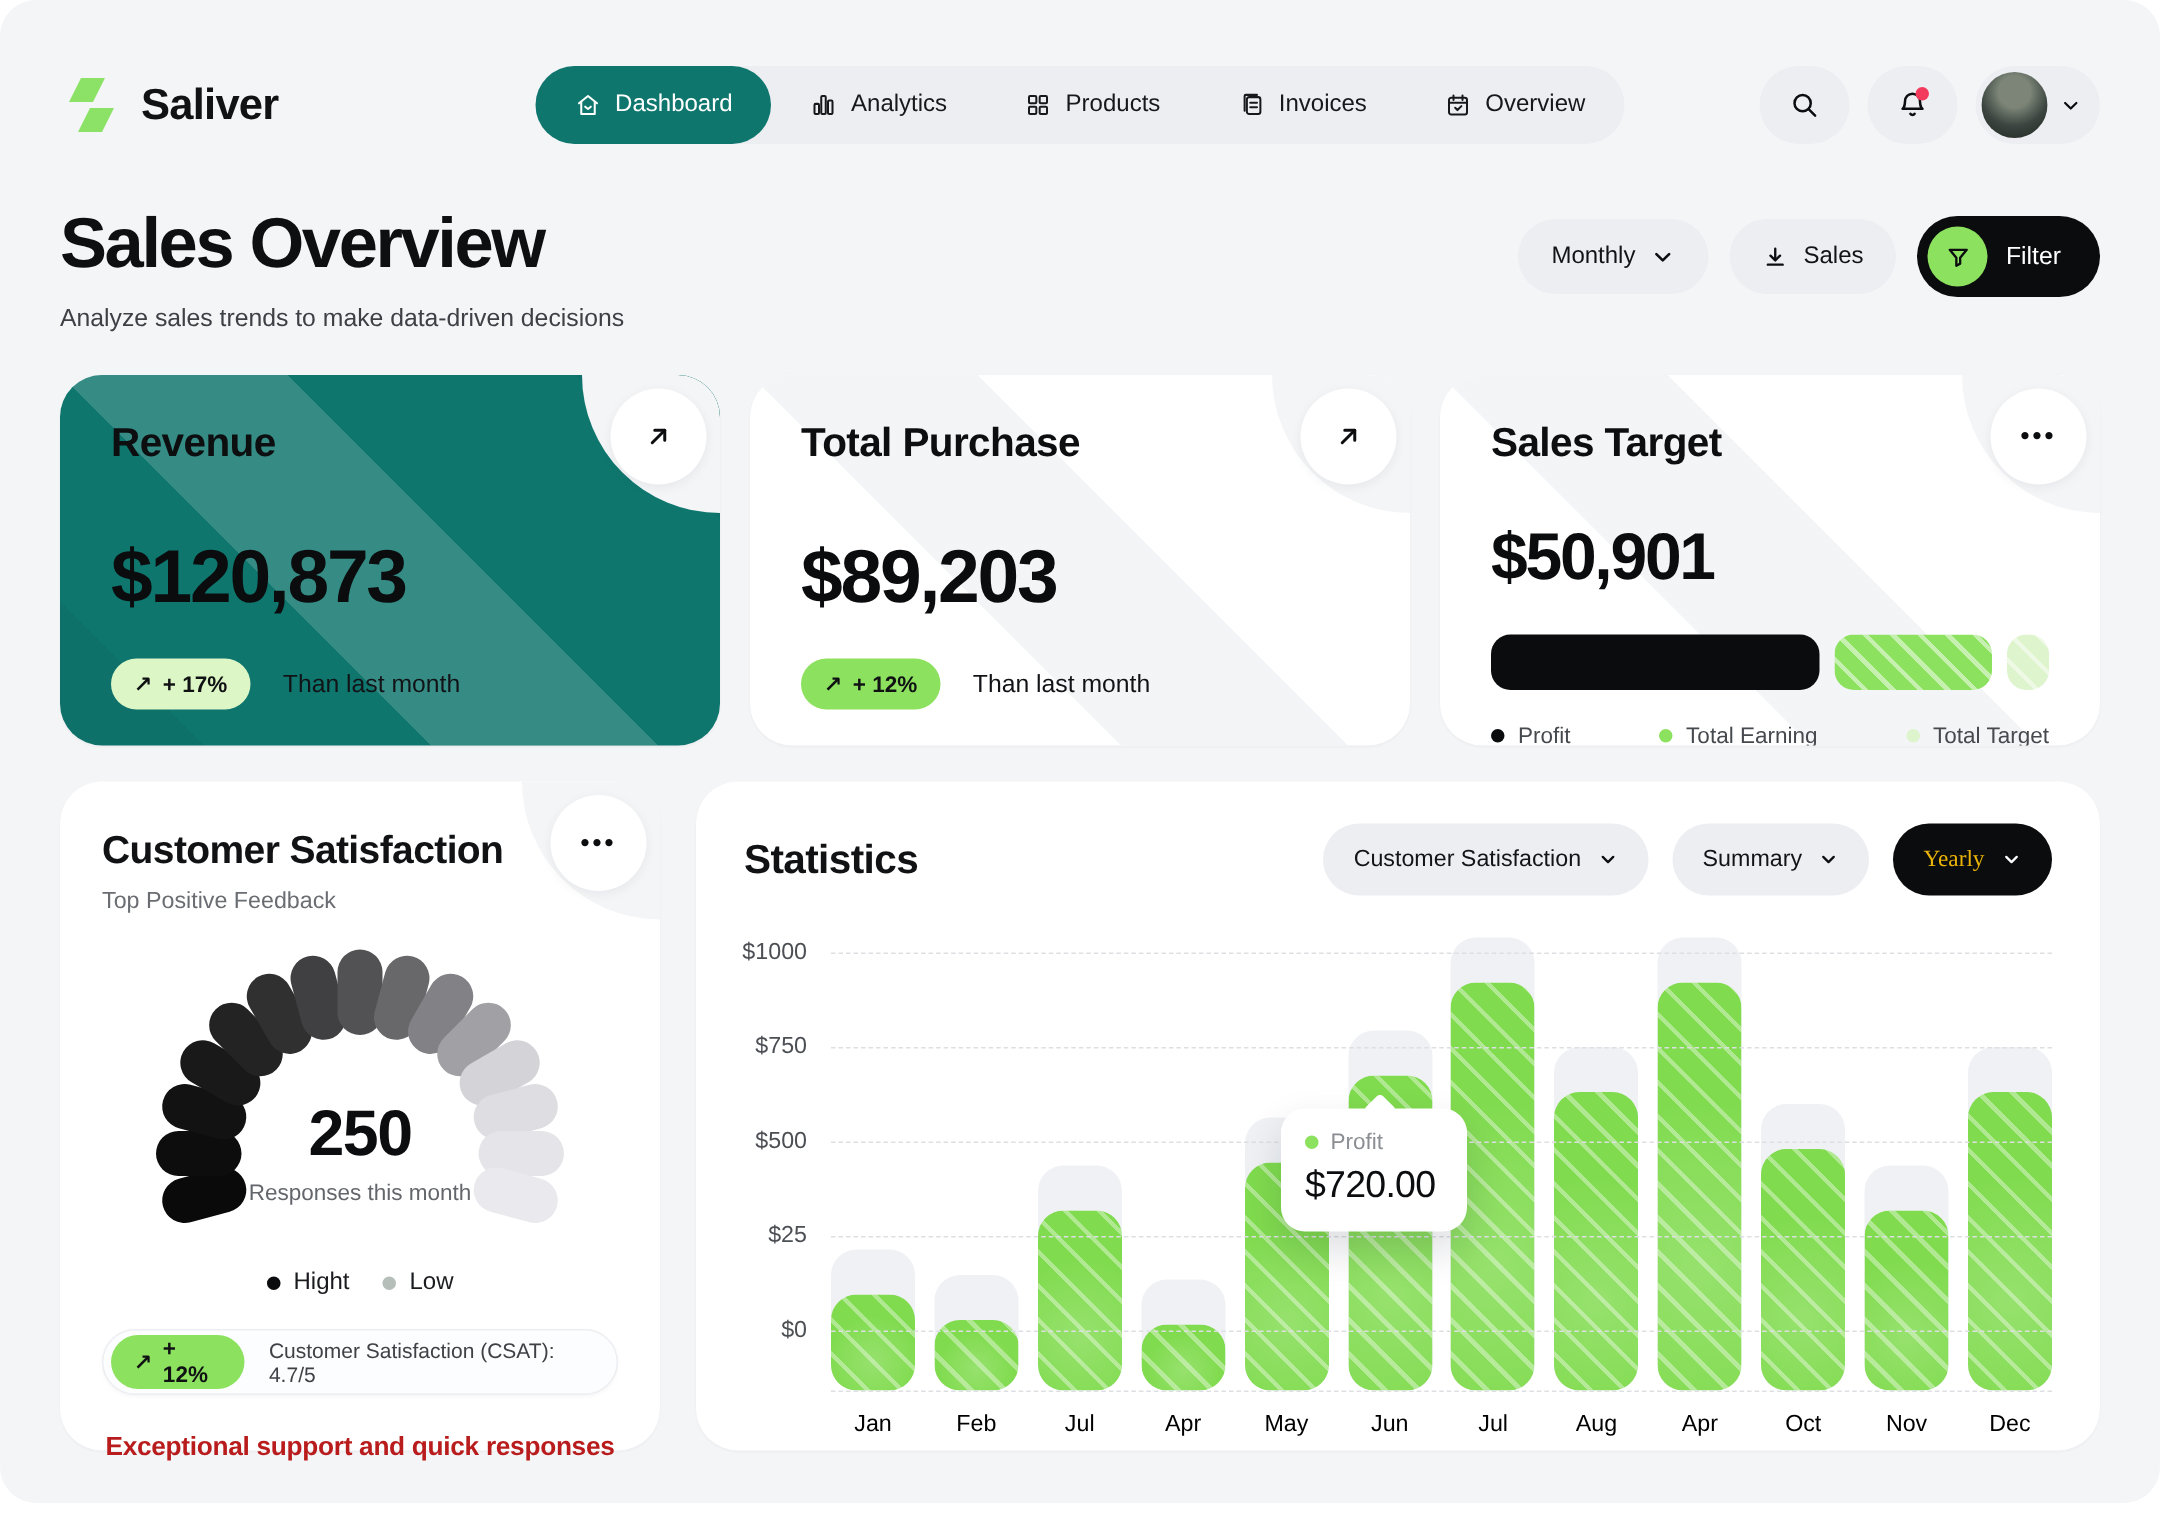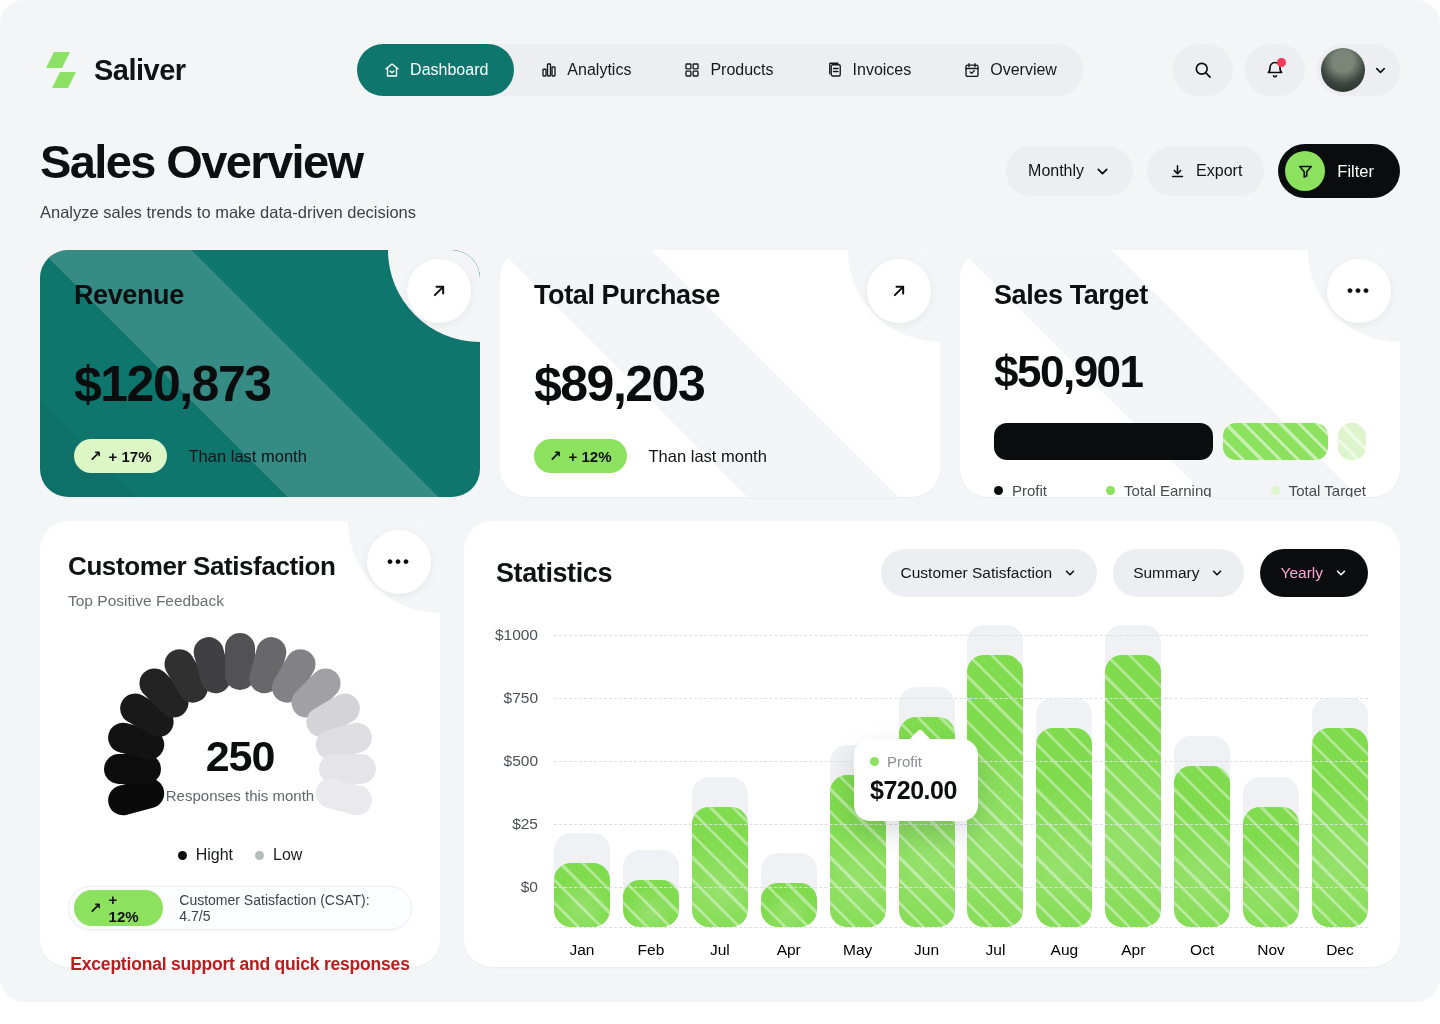--- a/index.html
+++ b/index.html
@@ -77,21 +77,21 @@
   .csat-pill .delta-badge { height:36px; }
   .csat-text { font-size:14px; color:#3e4146; }
   .sat-foot { margin-top:24px; text-align:center; font-size:17.5px; font-weight:600; letter-spacing:-0.2px; color:#b91c1c; }
 
   
   .stats-card { position:relative; width:936px; height:446px; background:#fff; border-radius:28px; padding:28px 32px; box-shadow:0 1px 2px rgba(16,24,40,.04); }
   .stats-head { display:flex; align-items:center; justify-content:space-between; }
   .stats-title { font-size:27px; font-weight:600; letter-spacing:-0.4px; }
   .stats-filters { display:flex; align-items:center; gap:16px; }
   .chip { display:flex; align-items:center; gap:11px; height:48px; padding:0 20px; background:#ECEEF2; border:none; border-radius:26px; font-size:15.5px; font-weight:500; color:#131417; cursor:pointer; font-family:inherit; }
-  .chip.dark { background:#0B0C0E; color:#f9a8d4; }
+  .chip.dark { background:#0B0C0E; color:#eab308;font-family:Liberation Serif, serif; }
   .chip svg { width:14px; height:14px; }
 
   .chart-zone { display:flex; margin-top:38px; }
   .ycol { position:relative; width:58px; height:292px; flex:0 0 auto; }
   .ytick { position:absolute; right:16px; transform:translateY(-50%); font-size:15.5px; color:#4c4f54; }
   .plot { position:relative; height:292px; flex:1; }
   .gridline { position:absolute; left:0; right:0; border-top:1.5px dashed #DDDFE3; }
   .bars { position:absolute; inset:0; display:flex; justify-content:space-between; align-items:flex-end; }
   .bar-group { position:relative; width:56px; height:100%; }
   .bar-cap { position:absolute; bottom:0; left:0; width:100%; background:#EFF1F4; border-radius:17px; }
@@ -99,21 +99,21 @@
     background-color:#80DB4E;
     background-image:radial-gradient(circle at 50% 70%, rgba(255,255,255,.18), transparent 60%),
       repeating-linear-gradient(45deg, rgba(255,255,255,.38) 0 3px, transparent 3px 16px);
   }
   .months { display:flex; justify-content:space-between; margin-top:14px; margin-left:58px; }
   .month { width:56px; text-align:center; font-size:15.5px; color:#000000; }
 
   .tooltip { position:absolute; left:300px; top:104px; width:124px; height:82px; background:#fff; border-radius:16px; box-shadow:0 12px 28px rgba(16,24,40,.14); padding:14px 16px 0 16px; z-index:5; }
   .tooltip .caret { position:absolute; top:-7px; left:58px; width:16px; height:16px; background:#fff; transform:rotate(45deg); border-radius:3px; }
   .tt-row { display:flex; align-items:center; gap:8px; font-size:15px; color:#8b8e93; }
-  .tt-val { margin-top:6px; font-size:25px; font-weight:700; letter-spacing:-0.5px; color:#0c0d0f; }
+  .tt-val { margin-top:6px; font-size:25px; font-weight:400; letter-spacing:-0.5px; color:#0c0d0f; }
 </style>
 </head>
 <body>
 
 <div class="canvas">
 
   <div class="topnav">
     <div class="brand">
       <svg class="brand-logo" viewBox="0 0 42 40">
         <polygon points="14,2 30,2 22,18 6,18" fill="#8BE267"></polygon>
@@ -208,21 +208,21 @@
         <svg viewBox="0 0 24 24" fill="none" stroke="#0c0d0f" stroke-width="2.4" stroke-linecap="round" stroke-linejoin="round">
             <path d="M6 9l6 6 6-6"></path>
           </svg>
       </button>
       <button class="pill-btn">
         <svg viewBox="0 0 24 24" fill="none" stroke="#0c0d0f" stroke-width="2.2" stroke-linecap="round" stroke-linejoin="round">
             <path d="M12 4v10"></path>
             <path d="M7.5 10.5 12 15l4.5-4.5"></path>
             <path d="M5 19h14"></path>
           </svg>
-        <span>Export</span>
+        <span>Sales</span>
       </button>
       <button class="filter-btn">
         <span class="filter-ico">
           <svg viewBox="0 0 24 24" fill="none" stroke="#0c0d0f" stroke-width="2.2" stroke-linejoin="round">
               <path d="M4 5h16l-6.2 7.4V18l-3.6 2v-7.6z"></path>
             </svg>
         </span>
         <span>Filter</span>
       </button>
     </div>

